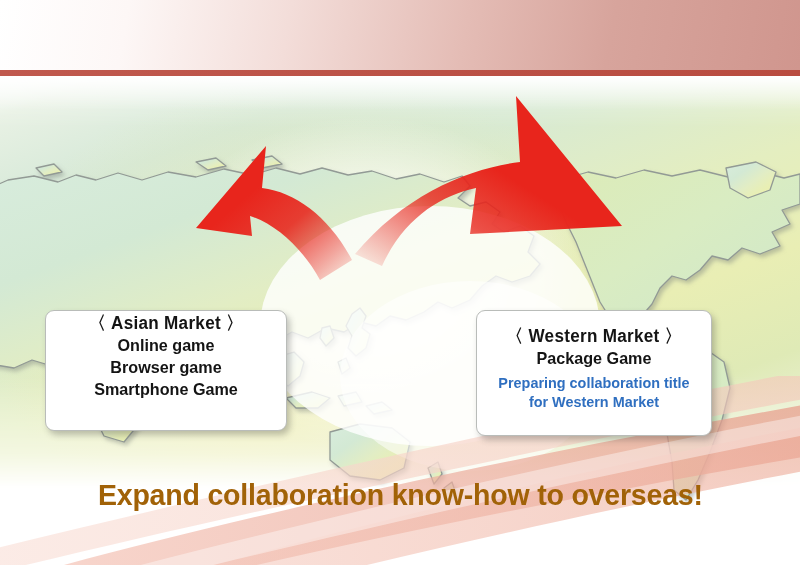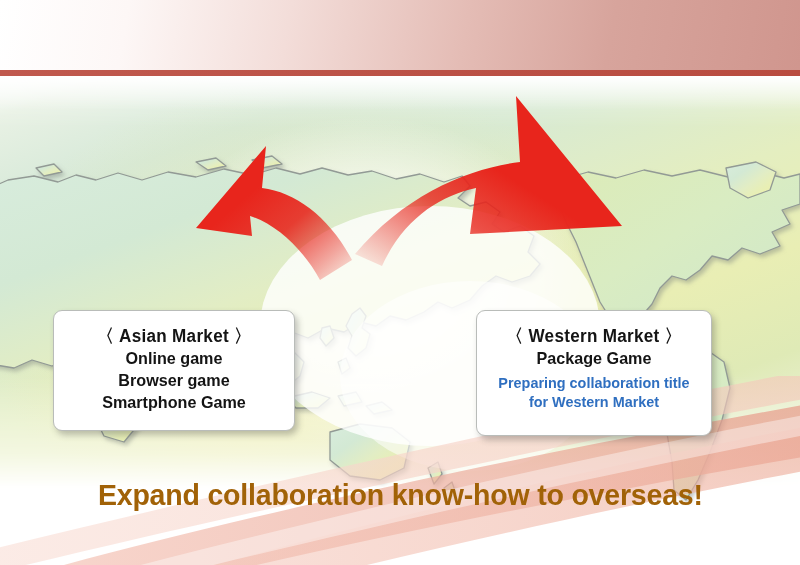--- a/index.html
+++ b/index.html
@@ -108,23 +108,22 @@
     position: absolute;
     background: #ffffff;
     border: 1px solid #b9bcb9;
     border-radius: 9px;
     box-shadow: 3px 4px 6px rgba(60,60,60,0.30);
     z-index: 20;
     text-align: center;
     box-sizing: border-box;
   }
   .callout.left {
-    left: 53px; top: 310px;
+    left: 45px; top: 310px;
     width: 242px; height: 121px;
-    padding-top: 13px;
   }
   .callout.right {
     left: 476px; top: 310px;
     width: 236px; height: 126px;
     padding-top: 13px;
   }
   .co-head {
     font-size: 18px;
     font-weight: bold;
     color: #141414;

